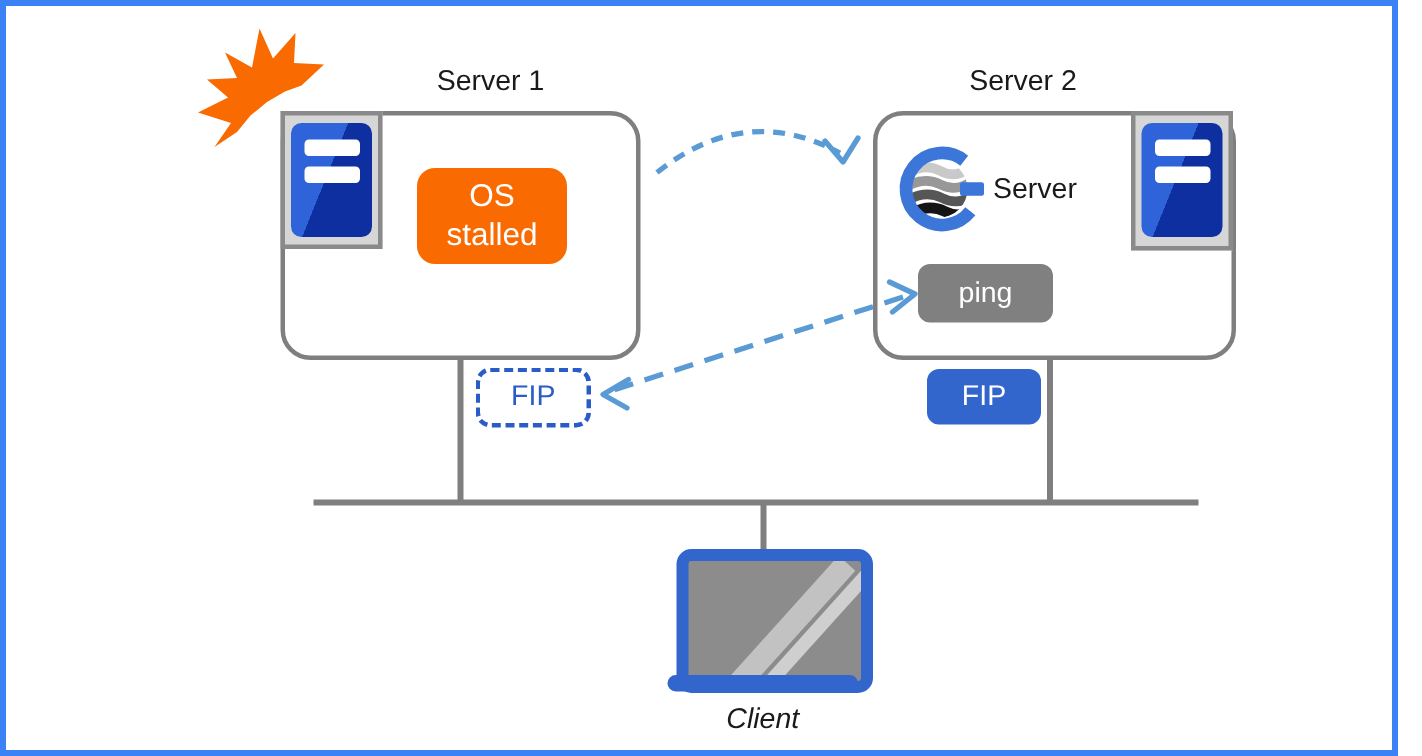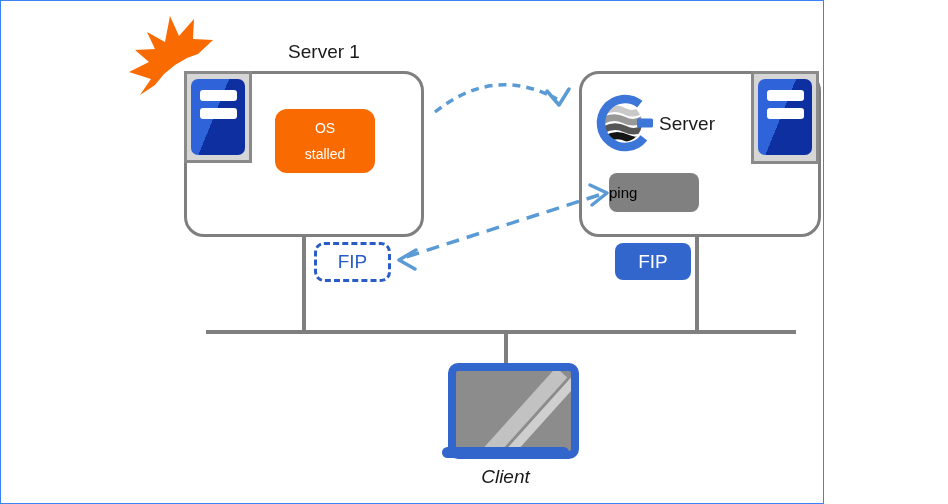--- a/index.html
+++ b/index.html
@@ -1,27 +1,27 @@
 <!DOCTYPE html>
 <html style="--orange: #f96a00; --accent-blue: #3366cc; --arrow-blue: #5b9bd5; --fip-blue: #2a5cc8; --fip-fill: #3366cc; --line-gray: #7f7f7f; --ping-gray: #808080; --panel-gray: #d6d6d6; --tower-blue-dark: #0e2fa0; --tower-blue-light: #2e63d9; --logo-blue: #3c76d8;"><head>
 <meta charset="utf-8">
 <style>
   html,body{margin:0;padding:0;background:#fff;font-family:"Liberation Sans",sans-serif;}
-  .canvas{position:relative;width:824px;height:504px;background:#fff;border:1px solid #3b82f6;box-sizing:border-box;overflow:hidden;}
+  .canvas{position:relative;width:932px;height:504px;background:#fff;border:4px solid #3b82f6;box-sizing:border-box;overflow:hidden;}
   .abs{position:absolute;box-sizing:border-box;}
   .label{color:#1a1a1a;font-size:19px;text-align:center;line-height:22px;}
   .server-box{border:3px solid #7f7f7f;border-radius:20px;background:#fff;z-index:2;}
   .icon-panel{background:var(--panel-gray,#d6d6d6);border:3px solid #8a8a8a;z-index:3;}
   .tower{position:absolute;left:4px;top:5px;width:54px;height:76px;border-radius:7px;
          background:linear-gradient(112deg,var(--tower-blue-light,#2e63d9) 45%,var(--tower-blue-dark,#0e2fa0) 45%);}
   .tower .bar{position:absolute;left:9px;width:37px;height:11px;border-radius:3px;background:#fff;}
-  .os-box{background:var(--orange,#f96a00);border-radius:12px;color:#fff;font-size:14px;line-height:26px;
+  .os-box{background:var(--orange,#f96a00);border-radius:12px;color:#fff;font-size:21px;line-height:26px;
           display:flex;flex-direction:column;align-items:center;justify-content:center;z-index:4;}
-  .ping-box{background:var(--ping-gray,#808080);border-radius:8px;color:#000000;font-size:15px;
-            display:flex;align-items:center;z-index:4;}
+  .ping-box{background:var(--ping-gray,#808080);border-radius:8px;color:#ffffff;font-size:19px;
+            display:flex;align-items:center;justify-content:center;z-index:4;}
   .fip-dashed{border:3px dashed var(--fip-blue,#2a5cc8);border-radius:10px;background:#fff;
               color:var(--fip-blue,#2a5cc8);font-size:19px;display:flex;align-items:center;justify-content:center;z-index:4;}
   .fip-solid{background:var(--fip-fill,#3366cc);border-radius:8px;color:#fff;font-size:19px;
              display:flex;align-items:center;justify-content:center;z-index:4;}
   .gray-line{background:var(--line-gray,#7f7f7f);z-index:1;}
   .overlay{left:0;top:0;z-index:5;pointer-events:none;}
   .dash-arc{fill:none;stroke:var(--arrow-blue,#5b9bd5);stroke-width:3.5;stroke-dasharray:8 6;}
   .dash-line{fill:none;stroke:var(--arrow-blue,#5b9bd5);stroke-width:3.5;stroke-dasharray:13 8;}
   .arrow-head{fill:none;stroke:var(--arrow-blue,#5b9bd5);stroke-width:3.5;stroke-linecap:round;stroke-linejoin:round;}
   .starburst{fill:var(--orange,#f96a00);}
@@ -38,20 +38,21 @@
 <body>
 
 <div class="canvas">
 
   <svg class="abs" style="left:123px;top:6px;" width="100" height="92" viewBox="0 0 100 92">
     <path class="starburst" d="M 16 88 L 27 72 L 5 65 L 25 55 L 11 43 L 31 42 L 23 25 L 41 35 L 46 9
              L 55 29 L 70 12 L 69 32 L 89 33 L 74 47 L 63 51 L 51 58 L 40 67 L 31 78 Z"></path>
   </svg>
 
   <div class="abs label" style="left:243px;top:40px;width:160px;">Server 1</div>
+  <div class="abs label" style="left:598px;top:40px;width:160px;">Server 2</div>
 
   <div class="abs server-box" style="left:183px;top:70px;width:240px;height:166px;"></div>
   <div class="abs icon-panel" style="left:183px;top:70px;width:68px;height:92px;">
     <div class="tower">
       <div class="bar" style="top:11px;"></div>
       <div class="bar" style="top:29px;"></div>
     </div>
   </div>
   <div class="abs os-box" style="left:274px;top:108px;width:100px;height:64px;">
     <span>OS</span>

